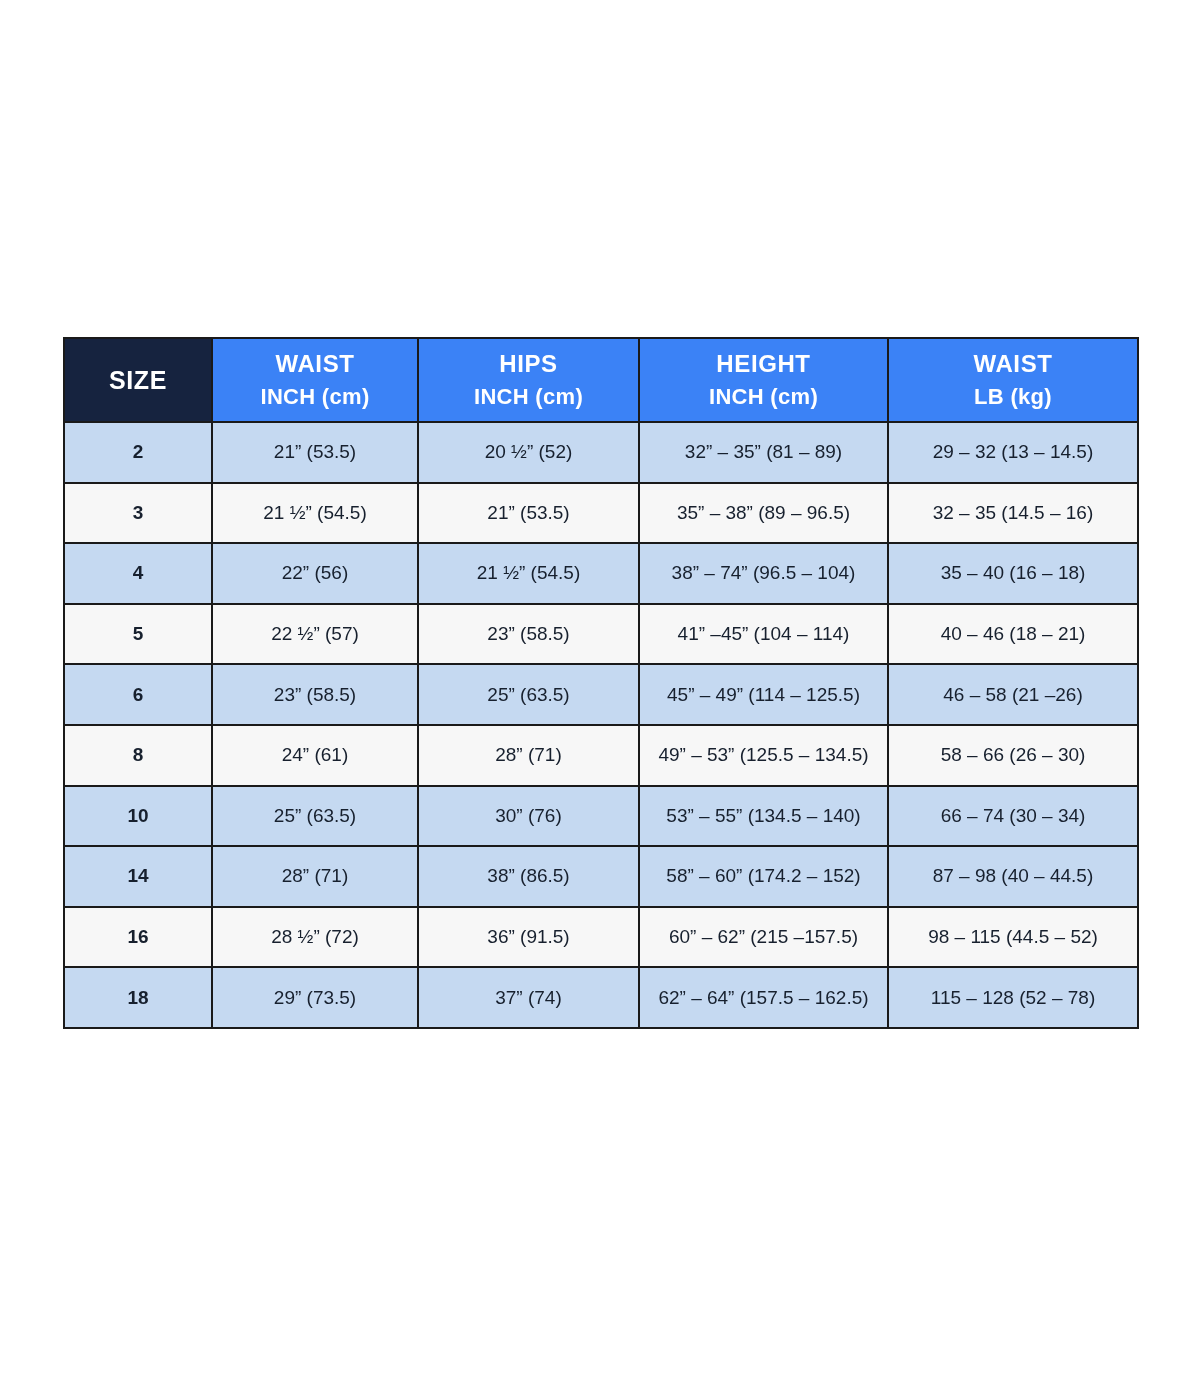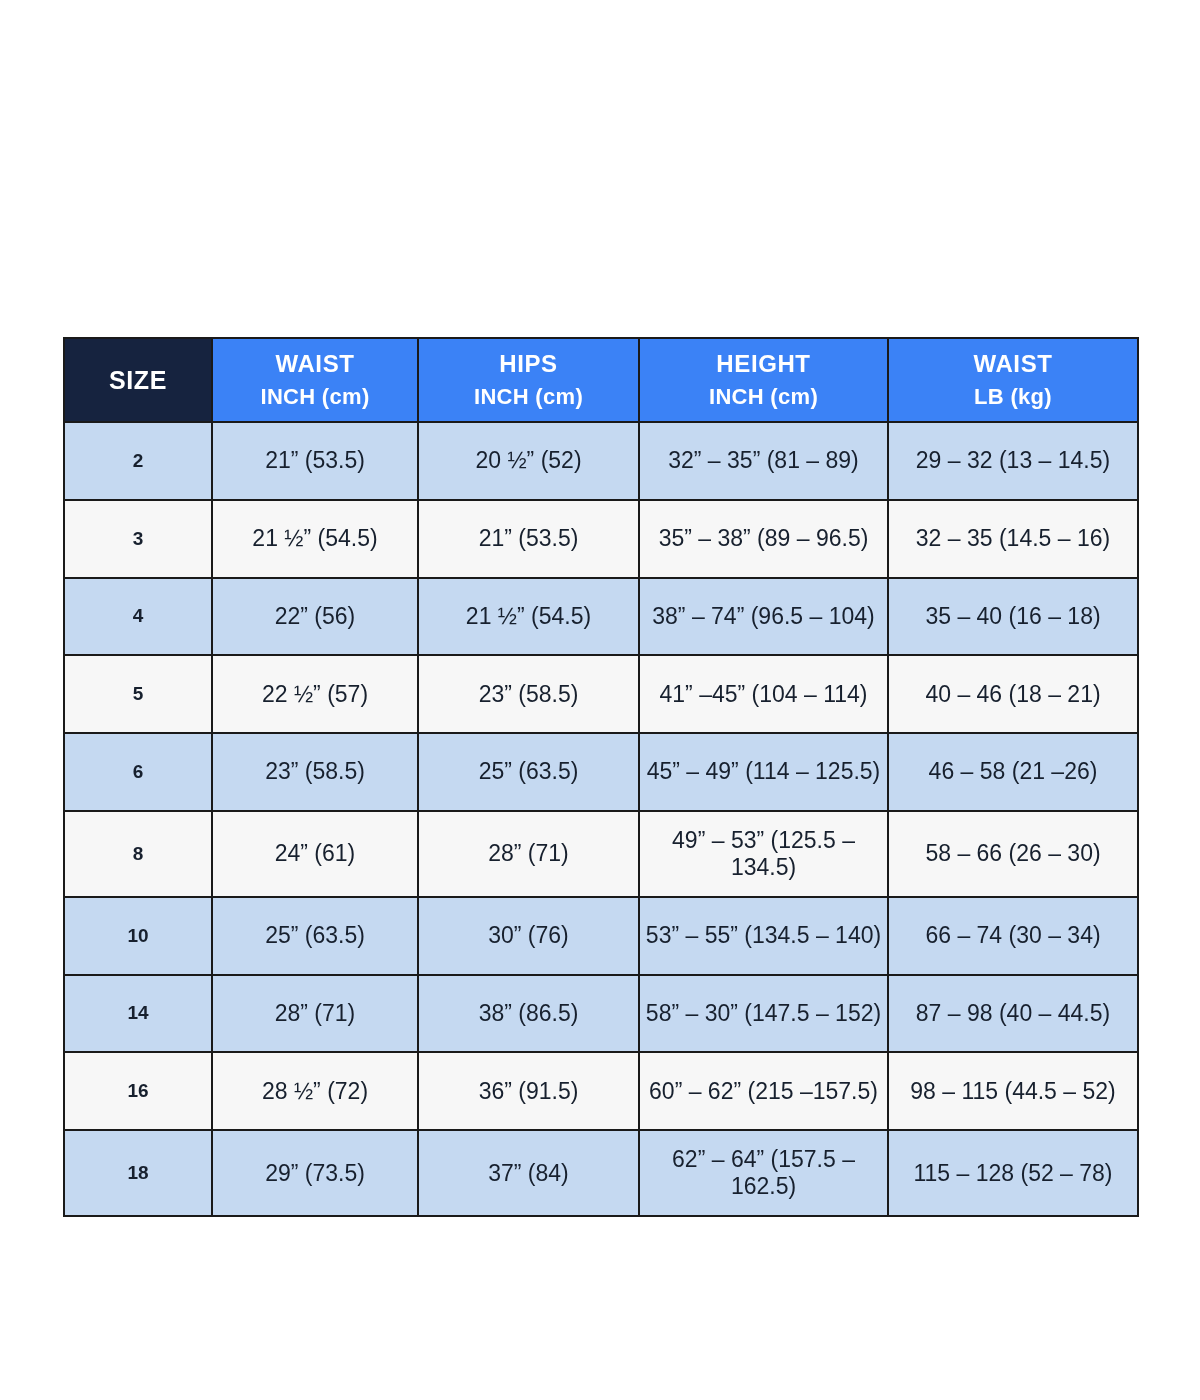--- a/index.html
+++ b/index.html
@@ -13,21 +13,21 @@
     font-family: "Liberation Sans", sans-serif;
     position: relative;
     overflow: hidden;
   }
 
   .chart-wrap {
     position: absolute;
     left: 63px;
     top: 337px;
     width: 1074px;
-    height: 880px;
+    height: 692px;
   }
 
   table.size-chart {
     width: 100%;
     height: 100%;
     border-collapse: collapse;
     table-layout: fixed;
     border: 2px solid #1a1a1a;
   }
 
@@ -78,21 +78,21 @@
   }
 
   
   tbody tr { height: 50.7px; }
 
   tbody tr.row-alt td { background: #c5d9f1; }
   tbody tr.row-base td { background: #f7f7f7; }
 
   tbody td {
     color: #17202e;
-    font-size: 23px;
+    font-size: 19px;
   }
   tbody td.cell-size {
     font-weight: bold;
     font-size: 19px;
   }
 </style>
 </head>
 <body>
 
 <div class="chart-wrap">
@@ -172,32 +172,32 @@
         <td class="cell-size">10</td>
         <td>25” (63.5)</td>
         <td>30” (76)</td>
         <td>53” – 55” (134.5 – 140)</td>
         <td>66 – 74 (30 – 34)</td>
       </tr>
       <tr class="row-alt">
         <td class="cell-size">14</td>
         <td>28” (71)</td>
         <td>38” (86.5)</td>
-        <td>58” – 30” (147.5 – 152)</td>
+        <td>58” – 60” (174.2 – 152)</td>
         <td>87 – 98 (40 – 44.5)</td>
       </tr>
       <tr class="row-base">
         <td class="cell-size">16</td>
         <td>28 ½” (72)</td>
         <td>36” (91.5)</td>
         <td>60” – 62” (215 –157.5)</td>
         <td>98 – 115 (44.5 – 52)</td>
       </tr>
       <tr class="row-alt">
         <td class="cell-size">18</td>
         <td>29” (73.5)</td>
-        <td>37” (84)</td>
+        <td>37” (74)</td>
         <td>62” – 64” (157.5 – 162.5)</td>
         <td>115 – 128 (52 – 78)</td>
       </tr>
     </tbody>
   </table>
 </div>
 
 </body></html>

